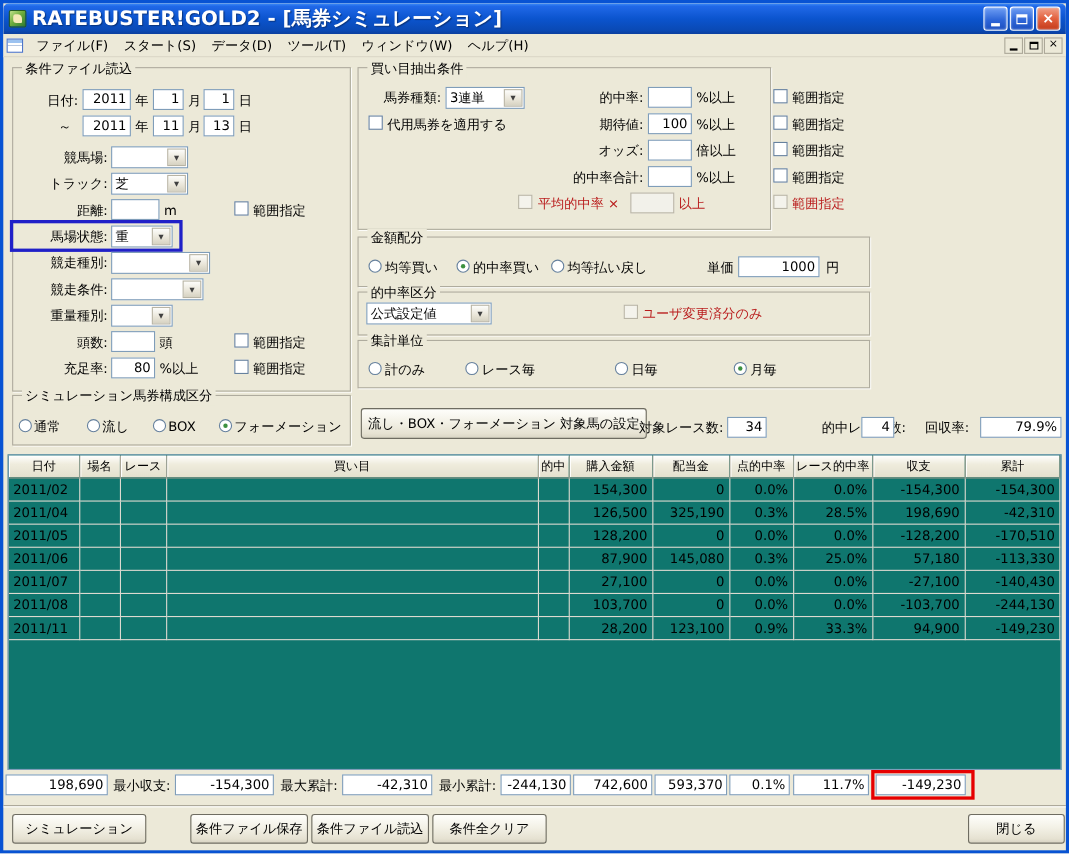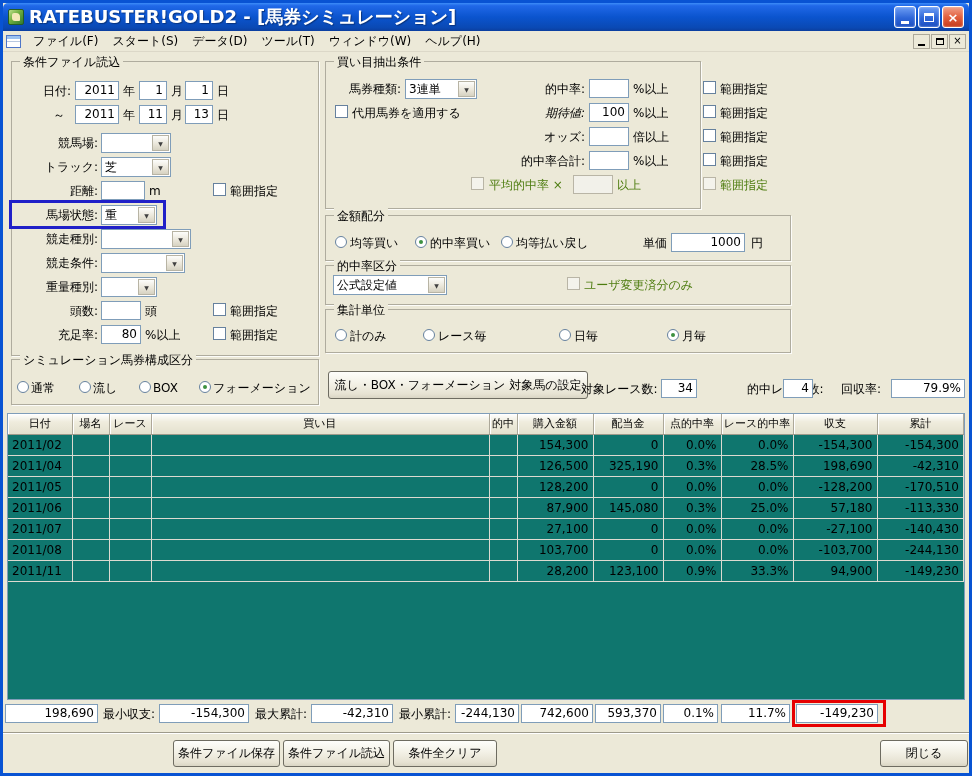--- a/index.html
+++ b/index.html
@@ -42,21 +42,21 @@
   .rl { text-align:right; }
   .inp { position:absolute; height:19px; line-height:17px; background:#fff; border:1px solid #7F9DB9; padding:0 3px; overflow:hidden; white-space:nowrap; }
   .num { text-align:right; }
   .dd { position:absolute; height:20px; background:#fff; border:1px solid #7F9DB9; display:flex; }
   .ddv { flex:1; line-height:18px; padding-left:3px; overflow:hidden; white-space:nowrap; }
   .ddb { width:17px; margin:1px; background:linear-gradient(#FDFDFB,#E9E5D8 60%,#D6D2C2);
     border:1px solid #B8B4A4; display:flex; align-items:center; justify-content:center; font-size:6px; color:#404040; }
   .cb { position:absolute; width:13px; height:13px; background:#fff; border:1px solid #66819E; }
   .rb { position:absolute; width:12px; height:12px; border-radius:50%; background:#fff; border:1px solid #66819E; }
   .rb.sel::after { content:""; position:absolute; left:3px; top:3px; width:4px; height:4px; border-radius:50%; background:#3D9140; }
-  .dis { color:#4d7c0f; }
+  .dis { color:#b91c1c; }
   .cb.off, .rb.off { border-color:#B9B5A6; background:#F4F3EC; }
   .inp.off { border-color:#B9B5A6; background:#F2F1EA; }
   .btn { position:absolute; background:linear-gradient(#FEFEFB,#F3F1E6 45%,#E6E2D2 85%,#D9D5C4);
     border:1px solid #6E6C61; border-radius:3px; display:flex; align-items:center; justify-content:center;
     white-space:nowrap; overflow:hidden; }
   .hl-blue { position:absolute; border:3px solid #2020C8; }
   .hl-red { position:absolute; border:3px solid #E60000; }
   .hr { position:absolute; left:0; right:0; height:2px; border-top:1px solid #9D9A8B; border-bottom:1px solid #FFFFFF; }
 
   
@@ -191,21 +191,21 @@
     <span class="ddb">▼</span>
   </div>
   <span class="lbl rl" style="left:518px;top:79px;width:64px;">的中率:</span>
   <div class="inp num" style="left:586px;top:76px;width:40px;"></div>
   <span class="lbl" style="left:630px;top:79px;">%以上</span>
   <span class="cb" style="left:700px;top:78px;"></span>
   <span class="lbl" style="left:717px;top:79px;">範囲指定</span>
 
   <span class="cb" style="left:332px;top:102px;"></span>
   <span class="lbl" style="left:349px;top:103px;">代用馬券を適用する</span>
-  <span class="lbl rl" style="left:518px;top:103px;width:64px;font-style:italic;">期待値:</span>
+  <span class="lbl rl" style="left:518px;top:103px;width:64px;">期待値:</span>
   <div class="inp num" style="left:586px;top:100px;width:40px;">100</div>
   <span class="lbl" style="left:630px;top:103px;">%以上</span>
   <span class="cb" style="left:700px;top:102px;"></span>
   <span class="lbl" style="left:717px;top:103px;">範囲指定</span>
 
   <span class="lbl rl" style="left:518px;top:127px;width:64px;">オッズ:</span>
   <div class="inp num" style="left:586px;top:124px;width:40px;"></div>
   <span class="lbl" style="left:630px;top:127px;">倍以上</span>
   <span class="cb" style="left:700px;top:126px;"></span>
   <span class="lbl" style="left:717px;top:127px;">範囲指定</span>
@@ -412,18 +412,19 @@
   <span class="lbl" style="left:396px;top:704px;">最小累計:</span>
   <div class="inp num" style="left:452px;top:701px;width:64px;">-244,130</div>
   <div class="inp num" style="left:518px;top:701px;width:72px;">742,600</div>
   <div class="inp num" style="left:592px;top:701px;width:66px;">593,370</div>
   <div class="inp num" style="left:660px;top:701px;width:55px;">0.1%</div>
   <div class="inp num" style="left:718px;top:701px;width:69px;">11.7%</div>
   <div class="hl-red" style="left:789px;top:697px;width:94px;height:27px;"></div>
   <div class="inp num" style="left:793px;top:701px;width:82px;">-149,230</div>
 
   <div class="hr" style="top:729px;"></div>
+  <div class="btn" style="left:8px;top:737px;width:122px;height:27px;">シミュレーション</div>
   <div class="btn" style="left:170px;top:737px;width:107px;height:27px;">条件ファイル保存</div>
   <div class="btn" style="left:280px;top:737px;width:107px;height:27px;">条件ファイル読込</div>
   <div class="btn" style="left:390px;top:737px;width:104px;height:27px;">条件全クリア</div>
   <div class="btn" style="left:877px;top:737px;width:88px;height:27px;">閉じる</div>
 
 </div>
 
 </body></html>

